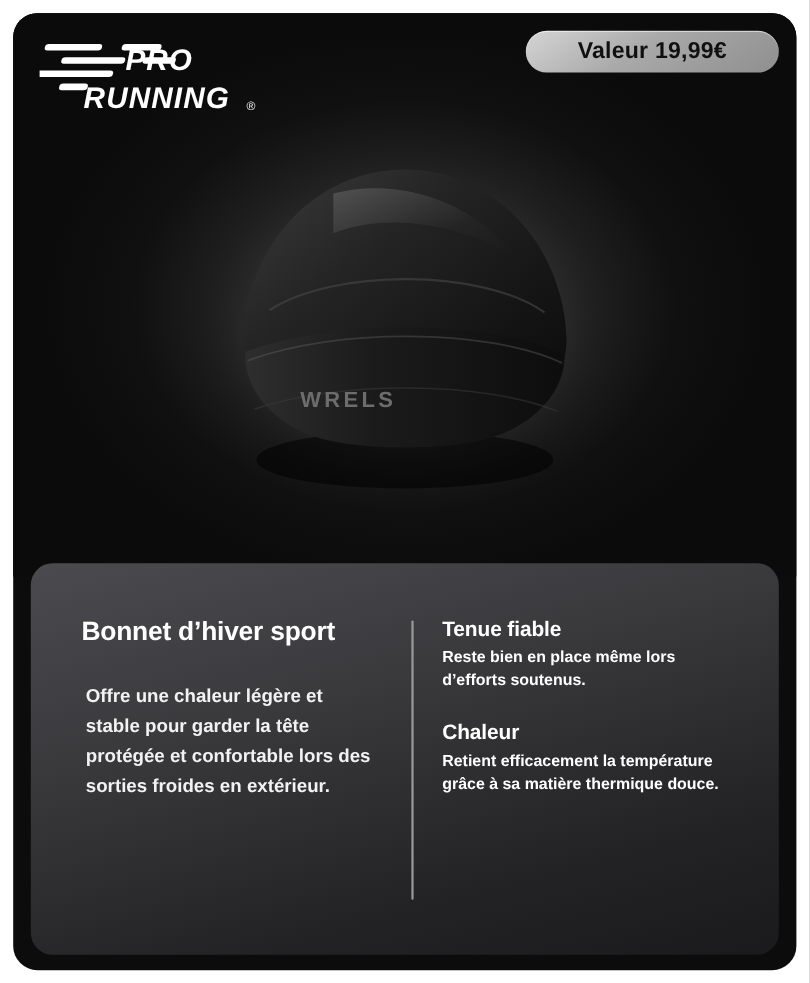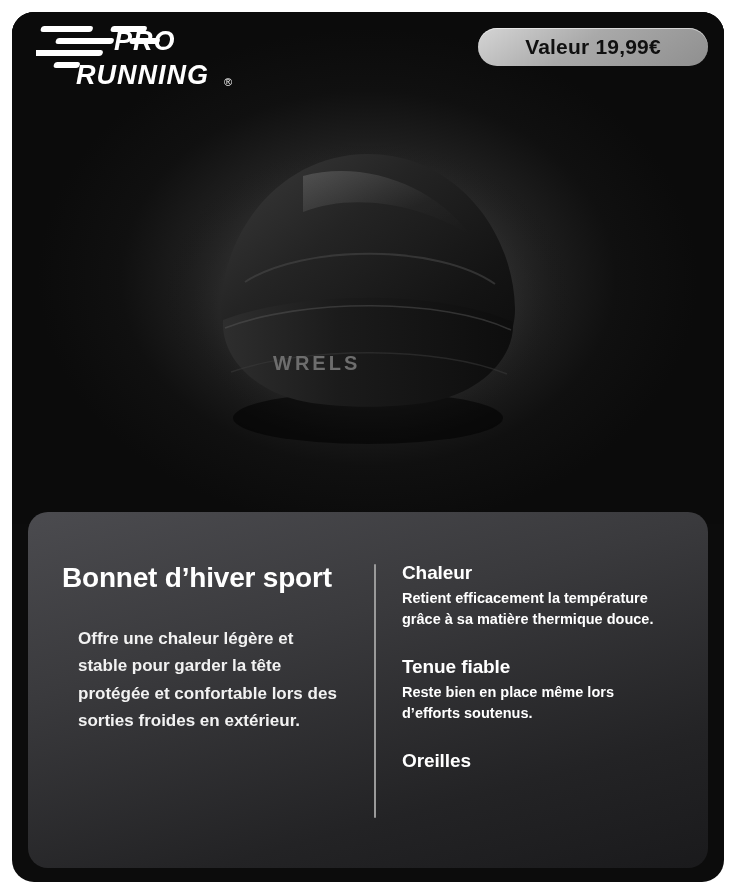--- a/index.html
+++ b/index.html
@@ -33,21 +33,21 @@
     background:
       radial-gradient(ellipse 330px 250px at 50% 52%, #4a4a4a 0%, #343434 28%, #1d1d1d 55%, #101010 75%, #0b0b0b 100%),
       #0b0b0b;
     overflow: hidden;
   }
 
   
   .logo {
     position: absolute;
     left: 24px;
-    top: 4px;
+    top: 18px;
     width: 230px;
     height: 84px;
   }
 
   
   .badge {
     position: absolute;
     right: 16px;
     top: 16px;
     min-width: 230px;
@@ -92,24 +92,24 @@
   }
 
   .panel-left {
     width: 312px;
     flex: 0 0 312px;
     padding-right: 18px;
     box-sizing: border-box;
   }
   .product-title {
     color: #ffffff;
-    font-size: 28px;
+    font-size: 24px;
     font-weight: bold;
     line-height: 1.45;
-    margin: 0 0 26px 0;
+    margin: 0 0 26px 12px;
     letter-spacing: -0.2px;
   }
   .product-desc {
     color: #f2f2f2;
     font-size: 17px;
     font-weight: bold;
     line-height: 1.62;
     margin: 16px;
   }
 
@@ -230,29 +230,28 @@
     <div class="panel-left">
       <h1 class="product-title">Bonnet d’hiver sport</h1>
       <p class="product-desc">Offre une chaleur légère et stable pour garder la tête protégée et confortable lors des sorties froides en extérieur.</p>
     </div>
 
     <div class="divider"></div>
 
     <div class="panel-right">
 
       <div class="feature">
+        <h2 class="feature-title">Tenue fiable</h2>
+        <p class="feature-text">Reste bien en place même lors d’efforts soutenus.</p>
+      </div>
+
+      <div class="feature">
         <h2 class="feature-title">Chaleur</h2>
         <p class="feature-text">Retient efficacement la température grâce à sa matière thermique douce.</p>
       </div>
 
       <div class="feature">
-        <h2 class="feature-title">Tenue fiable</h2>
-        <p class="feature-text">Reste bien en place même lors d’efforts soutenus.</p>
       </div>
 
-      <div class="feature">
-        <h2 class="feature-title">Oreilles</h2>
-      </div>
-
     </div>
   </div>
 
 </div>
 
 </body></html>

